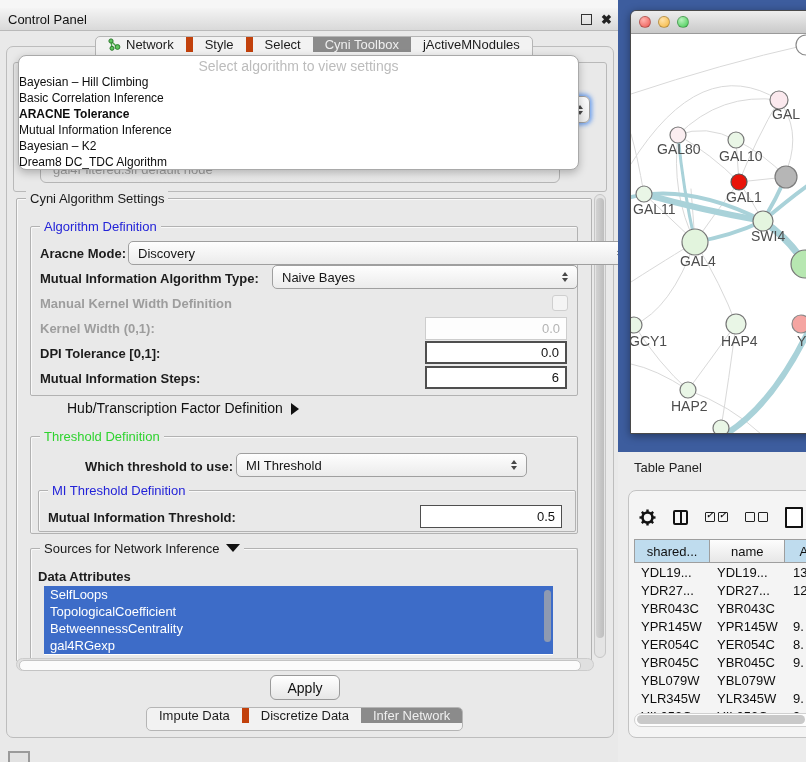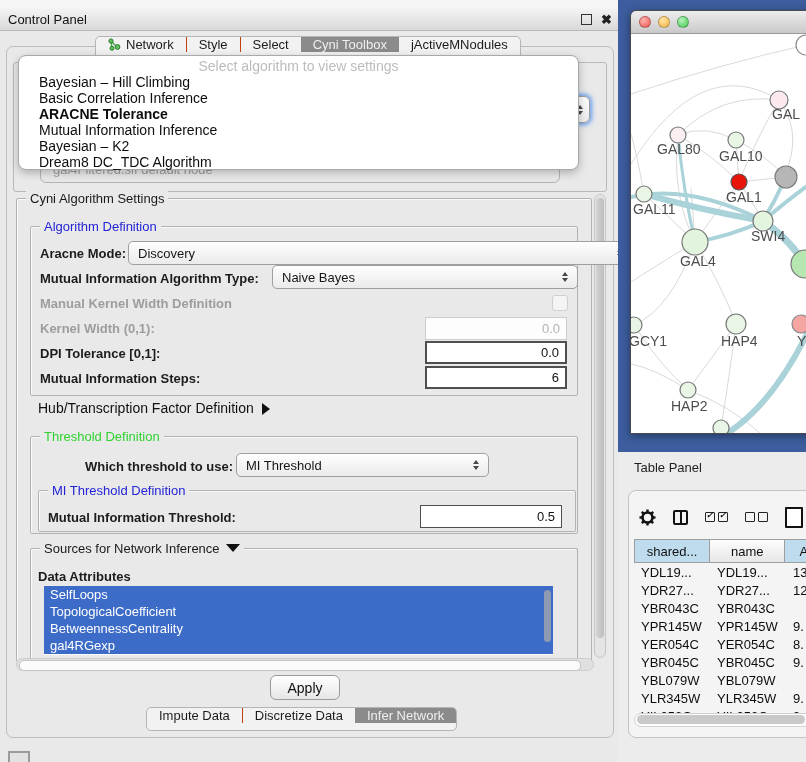--- a/index.html
+++ b/index.html
@@ -1,51 +1,51 @@
 <!DOCTYPE html>
 <html><head>
 <meta charset="utf-8">
 <style>
   html,body{margin:0;padding:0;}
   body{width:806px;height:762px;position:relative;overflow:hidden;
        background:#e9e9e9;font-family:"Liberation Sans",sans-serif;
        -webkit-font-smoothing:antialiased;}
-  .abs{position:absolute;}
+  .abs{position:absolute;margin-left:29px;}
   
   #left{position:absolute;left:0;top:0;width:620px;height:762px;background:#e9e9e9;}
   #topstrip{position:absolute;left:0;top:0;width:620px;height:8px;background:#f6f6f6;border-bottom:1px solid #d2d2d2;}
   #titlebar{position:absolute;left:0;top:8px;width:620px;height:23px;
             background:linear-gradient(#f4f4f4,#d9d9d9);border-bottom:1px solid #b9b9b9;
             display:flex;align-items:center;padding:0 8px;box-sizing:border-box;font-size:13px;color:#111;}
   #titlebar .sp{flex:1;}
   .float-ico{width:9px;height:9px;border:1.5px solid #333;margin-right:9px;}
   .close-ico{font-weight:bold;color:#222;font-size:13px;line-height:13px;}
   
   .tabbar{position:absolute;display:flex;background:#f2f2f2;border:1px solid #b5b5b5;border-radius:5px;
           overflow:hidden;height:22px;align-items:flex-start;font-size:13px;color:#1c1c1c;}
   .tab{display:flex;align-items:center;padding:0 12px;position:relative;}
-  .tab + .tab{border-left:1px solid #c2410c;}
+  .tab + .tab{border-left:7px solid #c2410c;}
   .tab.sel{background:#8b8b8b;color:#efefef;border-left:none;}
   .tab.sel + .tab{border-left:none;}
   .net-ico{width:13px;height:13px;margin-right:5px;}
   
   #outerpanel{position:absolute;left:6px;top:46px;width:606px;height:690px;border:1px solid #bdbdbd;border-radius:7px;background:#e9e9e9;}
   #upperpanel{position:absolute;left:13px;top:62px;width:592px;height:128px;border:1px solid #b9b9b9;border-radius:3px;background:#e9e9e9;}
   
   #bgcombo{position:absolute;left:40px;top:156px;width:520px;height:27px;border:1px solid #b5b5b5;border-radius:6px;
            background:linear-gradient(#f7f7f7,#e7e7e7);display:flex;align-items:center;padding:0 12px;
            font-size:13px;color:#9f9f9f;z-index:1;box-sizing:border-box;}
   #focusspin{position:absolute;left:560px;top:96px;width:30px;height:27px;border:1px solid #9f9f9f;border-radius:6px;
              background:linear-gradient(#fdfdfd,#ececec);box-shadow:0 0 4px 2px rgba(86,146,238,.85);z-index:1;
              display:flex;flex-direction:column;align-items:flex-end;justify-content:center;gap:2px;padding-right:6px;box-sizing:border-box;}
   
   #popup{position:absolute;left:18px;top:55px;width:561px;height:115px;background:#fff;border:1px solid #a9a9a9;
          border-radius:8px;box-shadow:0 3px 8px rgba(0,0,0,.25);z-index:5;padding-top:2px;box-sizing:border-box;}
   #popup .ph{text-align:center;color:#bcbcbc;font-size:14px;height:16px;}
-  .dd-item{font-size:14px;color:#0d0d0d;line-height:16px;padding-left:20px;white-space:nowrap;}
+  .dd-item{font-size:12px;color:#0d0d0d;line-height:16px;padding-left:0;white-space:nowrap;}
   .dd-item.bold{font-weight:bold;}
   
   .group{position:absolute;border:1px solid #b2b2b2;border-radius:2px;box-shadow:1px 1px 0 rgba(255,255,255,.7) inset;}
   .legend{position:absolute;top:-8px;left:9px;background:#e9e9e9;padding:0 4px;font-size:13px;white-space:nowrap;}
   .legend.black{color:#1a1a1a;}
   .legend.blue{color:#2323d8;}
   .legend.green{color:#2fd32f;}
   .lbl{position:absolute;font-size:13px;font-weight:bold;color:#1c1c1c;white-space:nowrap;}
   .lbl.dis{color:#9d9d9d;}
   .combo{position:absolute;background:linear-gradient(#fefefe,#ebebeb);border:1px solid #9f9f9f;border-radius:5px;
@@ -207,21 +207,21 @@
   </div>
 
   <div class="abs" style="left:38px;top:400px;font-size:14px;color:#111;">
     <span>Hub/Transcription Factor Definition</span><i class="tri-right"></i>
   </div>
 
   <div class="group" style="left:30px;top:436px;width:546px;height:96px;">
     <span class="legend green">Threshold Definition</span>
   </div>
   <span class="lbl" style="left:85px;top:459px;">Which threshold to use:</span>
-  <div class="combo" style="left:236px;top:453px;width:253px;">
+  <div class="combo" style="left:236px;top:453px;width:291px;">
     <span>MI Threshold</span>
     <span class="spin">
         <i class="tri-up"></i>
         <i class="tri-dn"></i>
       </span>
   </div>
   <div class="group" style="left:38px;top:490px;width:536px;height:40px;">
     <span class="legend blue">MI Threshold Definition</span>
   </div>
   <span class="lbl" style="left:48px;top:510px;">Mutual Information Threshold:</span>

